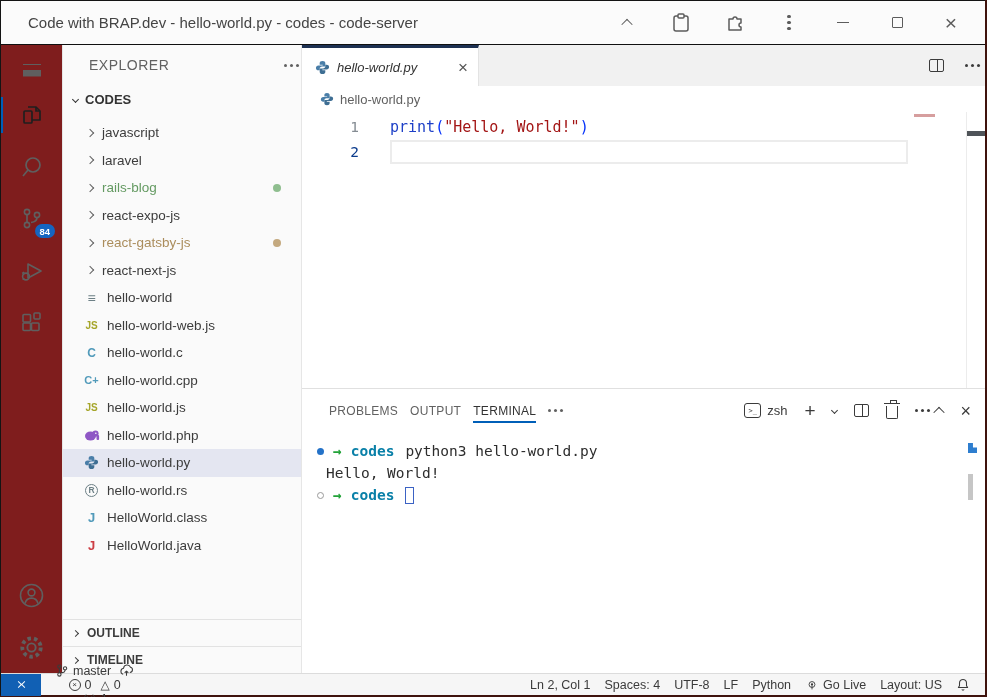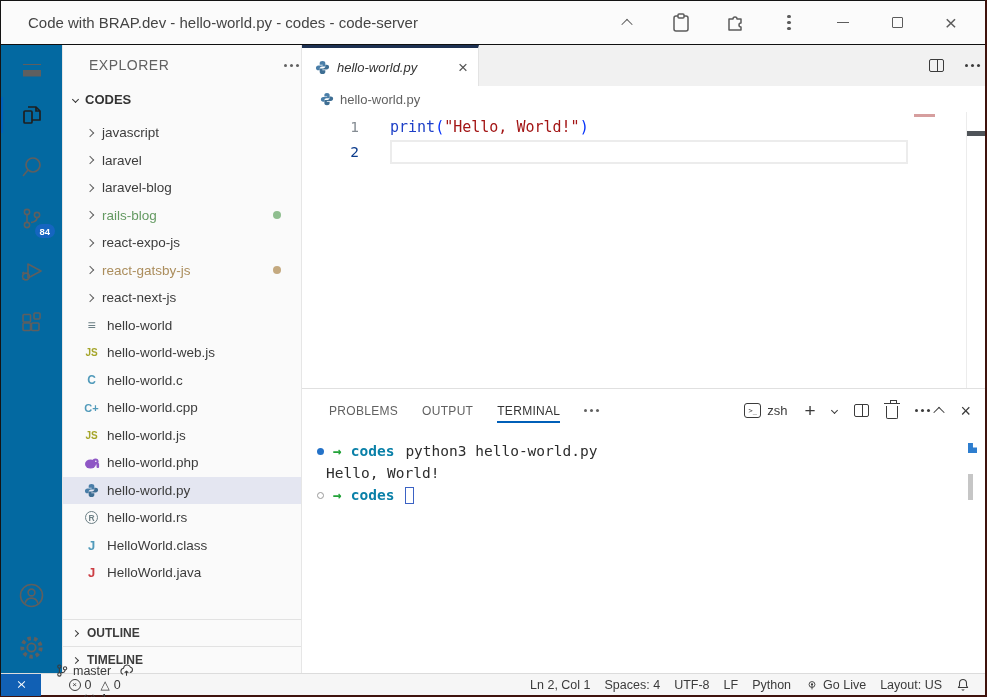--- a/index.html
+++ b/index.html
@@ -26,21 +26,21 @@
   .xclose { font-size:21px; line-height:1; color:#5c5c5c; font-weight:300; }
   .dots3 { width:3px; height:3px; border-radius:50%; background:currentColor;
            box-shadow:6px 0 0 currentColor, 12px 0 0 currentColor; display:inline-block; }
   .kebab { width:3.2px; height:3.2px; border-radius:50%; background:currentColor;
            box-shadow:0 6px 0 currentColor, 0 12px 0 currentColor; display:inline-block; margin-top:-12px; }
 
   
   .main { flex:1 1 auto; display:flex; min-height:0; }
 
   
-  .activitybar { width:62px; background:#0369a1; border-right:1px solid #e6e6e6;
+  .activitybar { width:62px; background:#7f1d1d; border-right:1px solid #e6e6e6;
                  display:flex; flex-direction:column; align-items:center; flex:0 0 auto; }
   .act-item { width:62px; height:52px; display:flex; align-items:center; justify-content:center;
               color:#5f5f5f; position:relative; }
   .act-item.first { height:44px; }
   .act-item.active { color:#1f1f1f; }
   .act-item.active::before { content:""; position:absolute; left:0; top:8px; bottom:8px; width:2px; background:#005fb8; }
   .act-spacer { flex:1 1 auto; }
   .badge { position:absolute; right:8px; bottom:7px; background:#1565c0; color:#fff; font-size:9.5px;
            font-weight:bold; border-radius:9px; padding:1.5px 4.5px; }
   .hamburger { width:18px; border-top:1.6px solid currentColor; padding-top:4px;
@@ -100,21 +100,21 @@
   .tok-fn { color:#1e40c7; }
   .tok-br { color:#0431fa; }
   .tok-str { color:#a31515; }
   .curline-box { margin-left:31px; width:518px; height:24px; border:2px solid #ececec; }
   .minimap-mark { position:absolute; top:2px; right:50px; width:21px; height:3px; background:#cf8d8d; opacity:.85; }
   .ruler-sep { position:absolute; top:0; bottom:0; right:18px; width:1px; background:#ececec; }
   .ruler-cursor { position:absolute; right:0; width:18px; top:19px; height:5px; background:#4f5459; }
 
   
   .panel { height:285px; border-top:1px solid #e0e0e0; display:flex; flex-direction:column; flex:0 0 auto; background:#fff; }
-  .panel-head { height:43px; display:flex; align-items:center; padding:0 14px 0 27px; gap:24px; flex:0 0 auto; }
+  .panel-head { height:43px; display:flex; align-items:center; padding:0 14px 0 27px; gap:12px; flex:0 0 auto; }
   .ptab { font-size:12px; letter-spacing:.3px; color:#616161; height:100%; display:flex; align-items:center; position:relative; }
   .ptab.active { color:#33333; color:#333; }
   .ptab.active::after { content:""; position:absolute; left:0; right:0; bottom:9px; height:2px; background:#005fb8; }
   .phead-spacer { flex:1; }
   .pactions { display:flex; align-items:center; gap:17px; color:#3b3b3b; }
   .term-badge { display:flex; align-items:center; gap:6px; font-size:13px; }
   .term-ico { width:17px; height:15px; border:1.3px solid #3b3b3b; border-radius:3px; font-size:7px;
               display:flex; align-items:center; justify-content:center; font-family:"DejaVu Sans Mono",monospace; }
   .plus { font-size:19px; font-weight:300; line-height:1; }
   .trash { display:inline-block; position:relative; width:12px; height:13px; border:1.2px solid currentColor;
@@ -258,24 +258,20 @@
       </div>
       <div class="tree">
         <div class="trow">
             <span class="chev right"></span>
             <span class="lbl">javascript</span>
           </div>
         <div class="trow">
             <span class="chev right"></span>
             <span class="lbl">laravel</span>
           </div>
-        <div class="trow">
-            <span class="chev right"></span>
-            <span class="lbl">laravel-blog</span>
-          </div>
         <div class="trow git-added">
             <span class="chev right"></span>
             <span class="lbl">rails-blog</span>
             <span class="dot green"></span>
           </div>
         <div class="trow">
             <span class="chev right"></span>
             <span class="lbl">react-expo-js</span>
           </div>
         <div class="trow git-mod">

